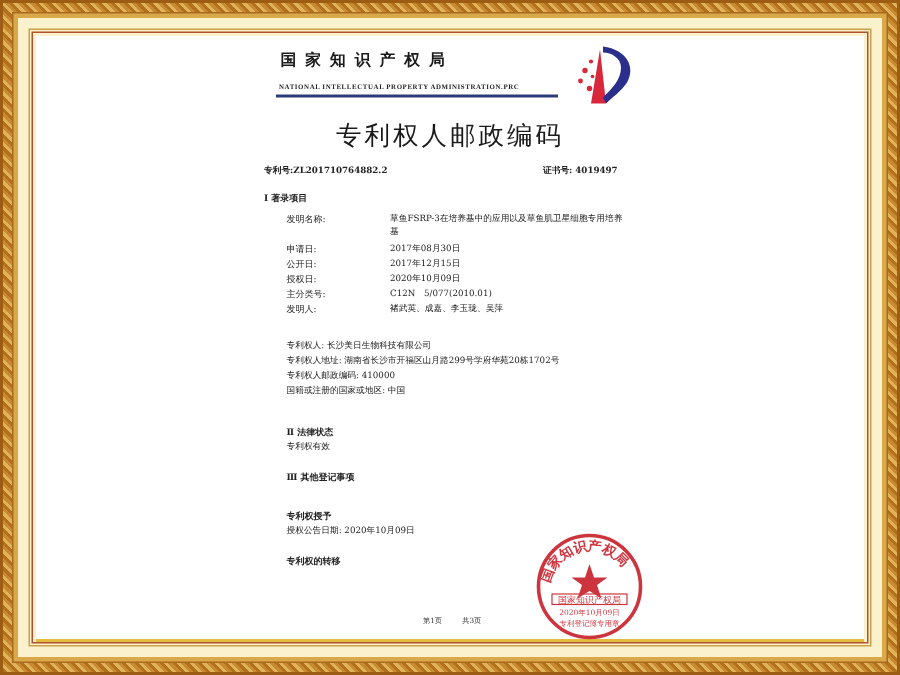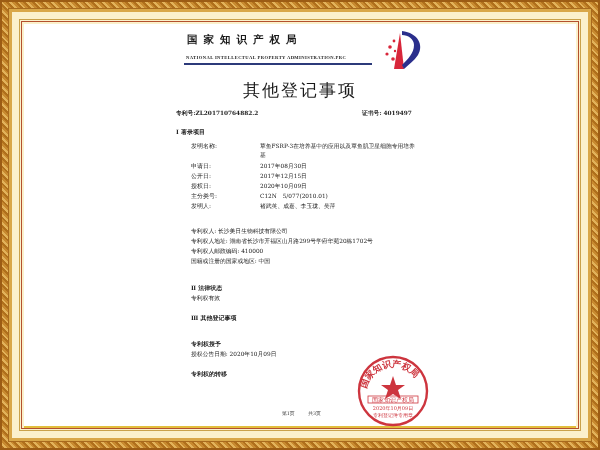--- a/index.html
+++ b/index.html
@@ -97,21 +97,21 @@
   <svg class="logo" viewBox="0 0 50 50">
     <path d="M22 8 L26 44 L16 44 Z" fill="#d8263a"></path>
     <path d="M24 6 C40 8 46 20 40 30 C36 36 30 40 26 44 L24 40 C30 34 36 28 36 20 C36 14 30 10 24 10 Z" fill="#2b2f8c"></path>
     <circle cx="12" cy="22" r="1.8" fill="#d8263a"></circle>
     <circle cx="16" cy="16" r="1.4" fill="#d8263a"></circle>
     <circle cx="9" cy="29" r="1.6" fill="#d8263a"></circle>
     <circle cx="15" cy="34" r="1.8" fill="#d8263a"></circle>
     <circle cx="17" cy="26" r="1.2" fill="#d8263a"></circle>
   </svg>
 
-  <div class="title">其他登记事项</div>
+  <div class="title">专利权人邮政编码</div>
 
   <div class="patent-no">专利号:ZL201710764882.2</div>
   <div class="cert-no">证书号: 4019497</div>
 
   <div class="sec-heading" style="left:176px; top:128px;">I 著录项目</div>
 
   <div class="field-label" style="top:142px;">
       <span>发明名称:</span>
     </div>
   <div class="field-value" style="top:142px;">草鱼FSRP-3在培养基中的应用以及草鱼肌卫星细胞专用培养基</div>

